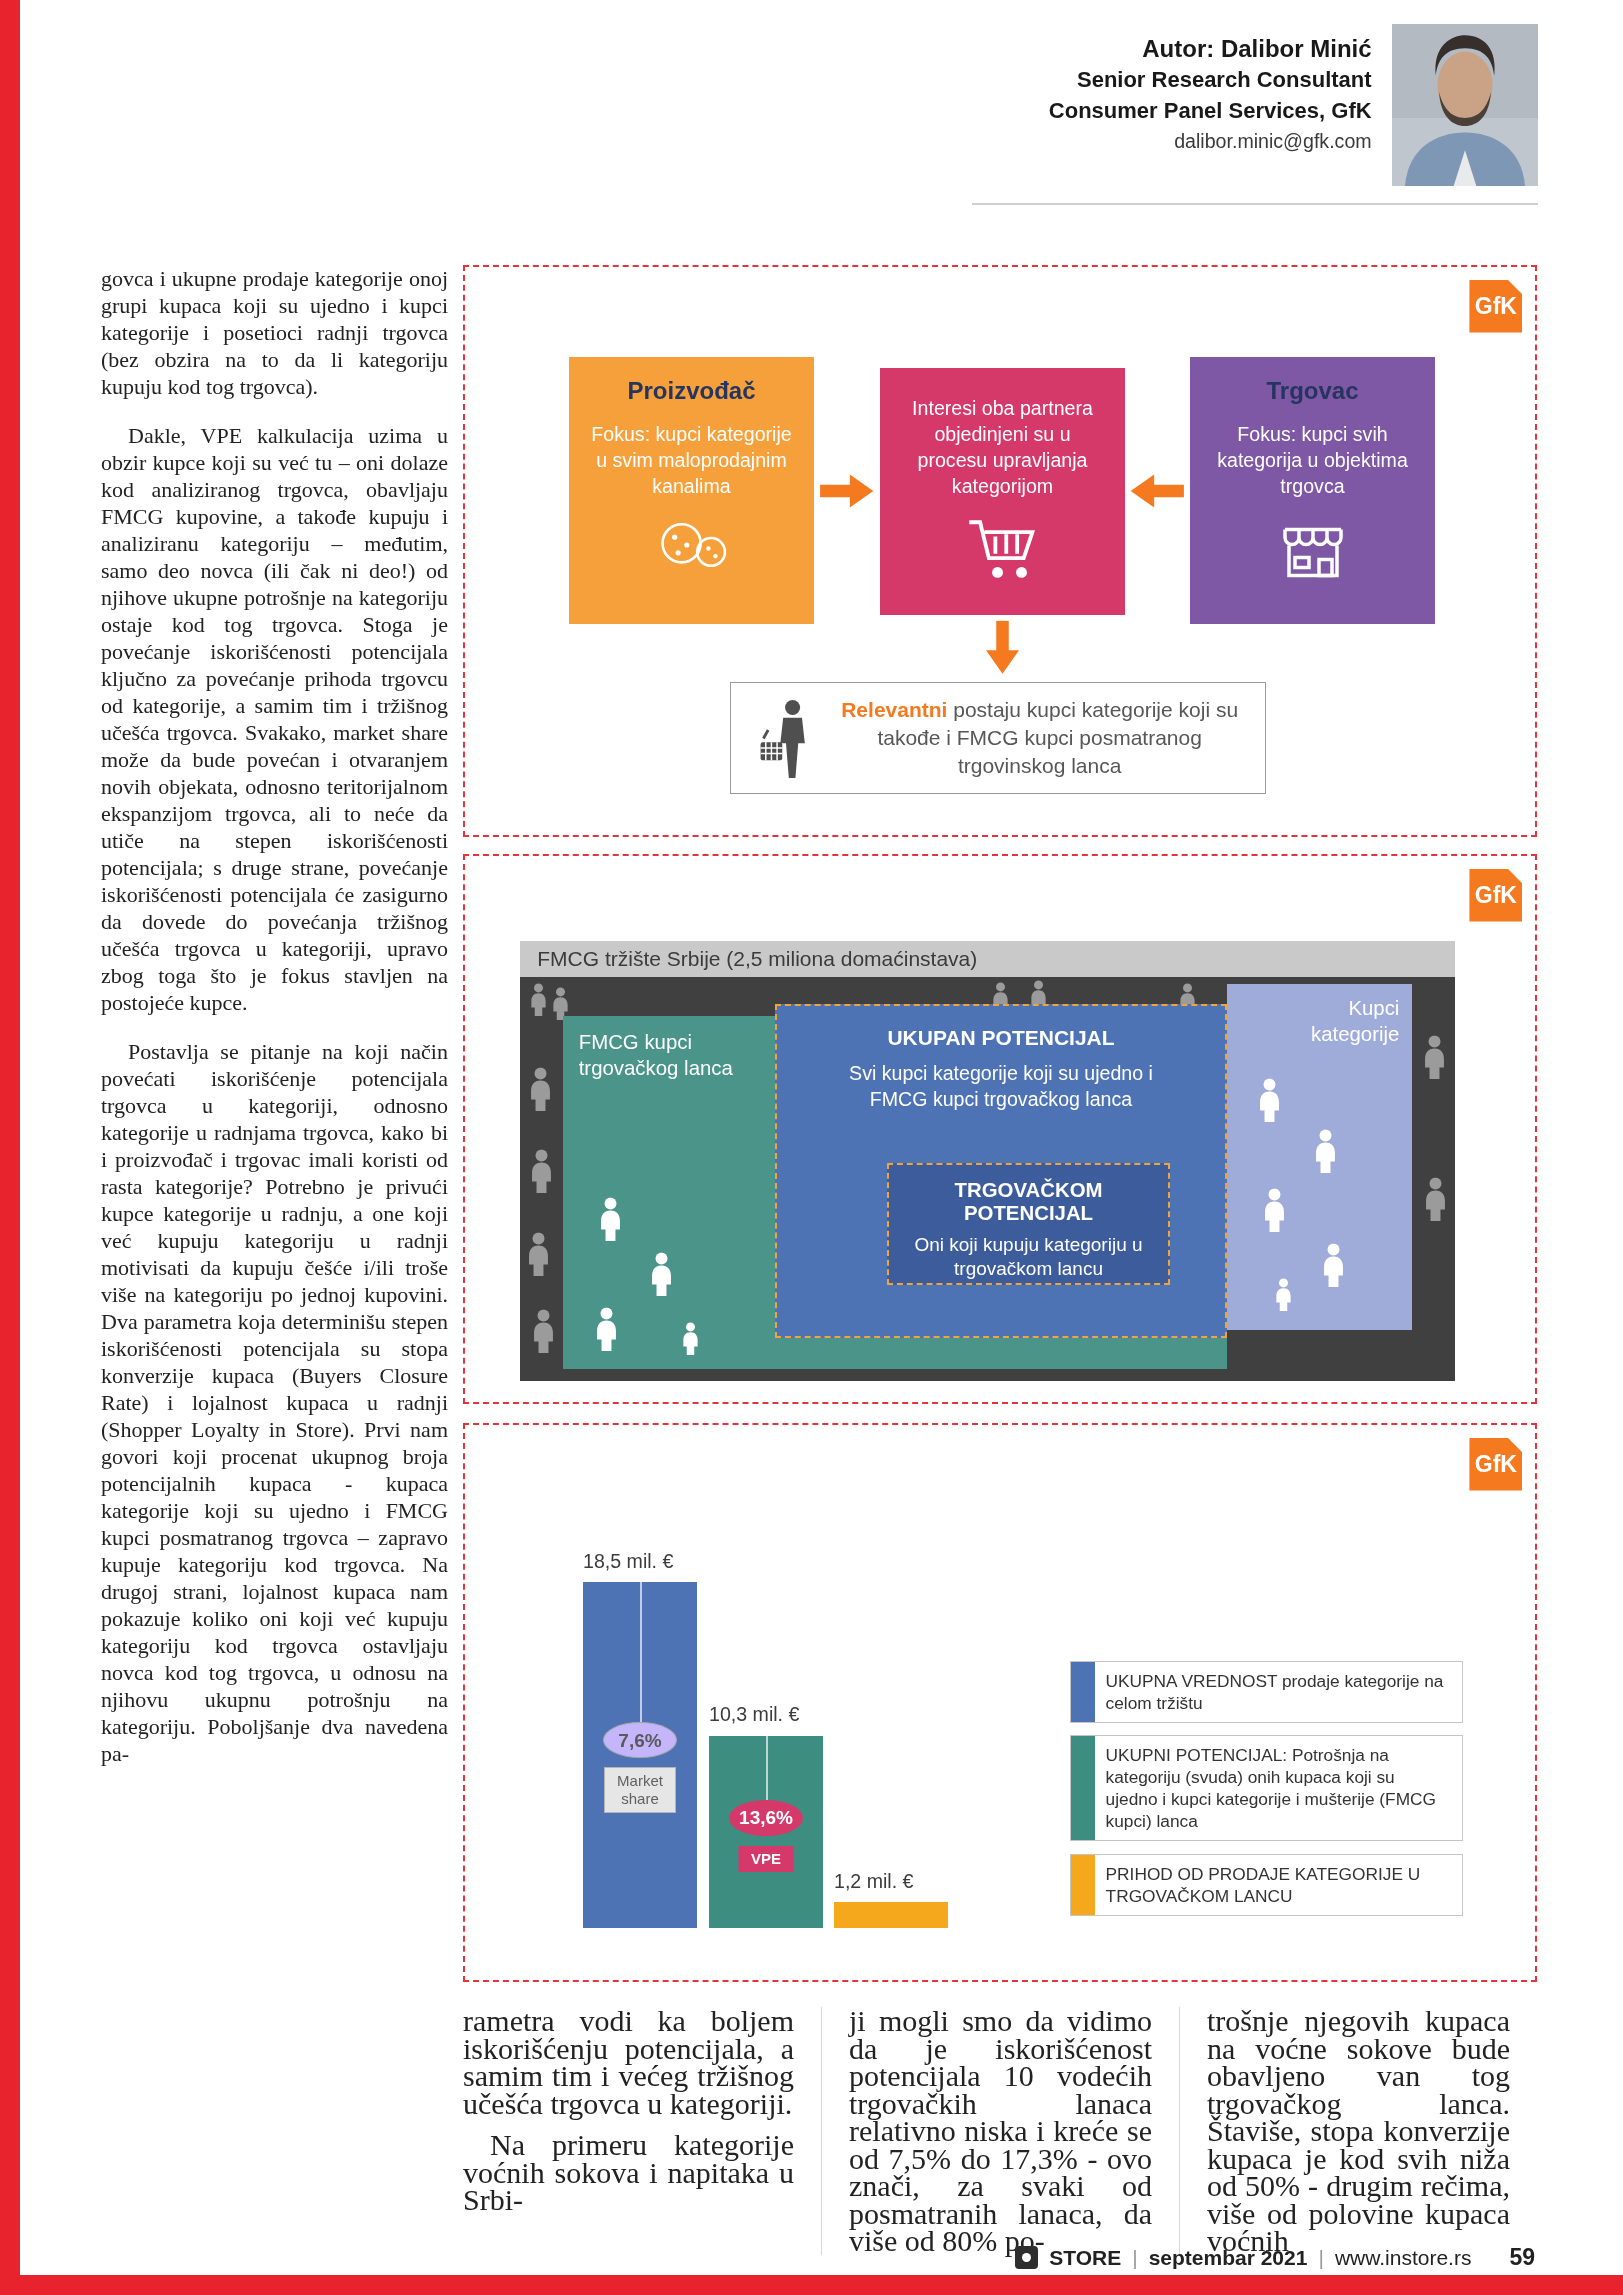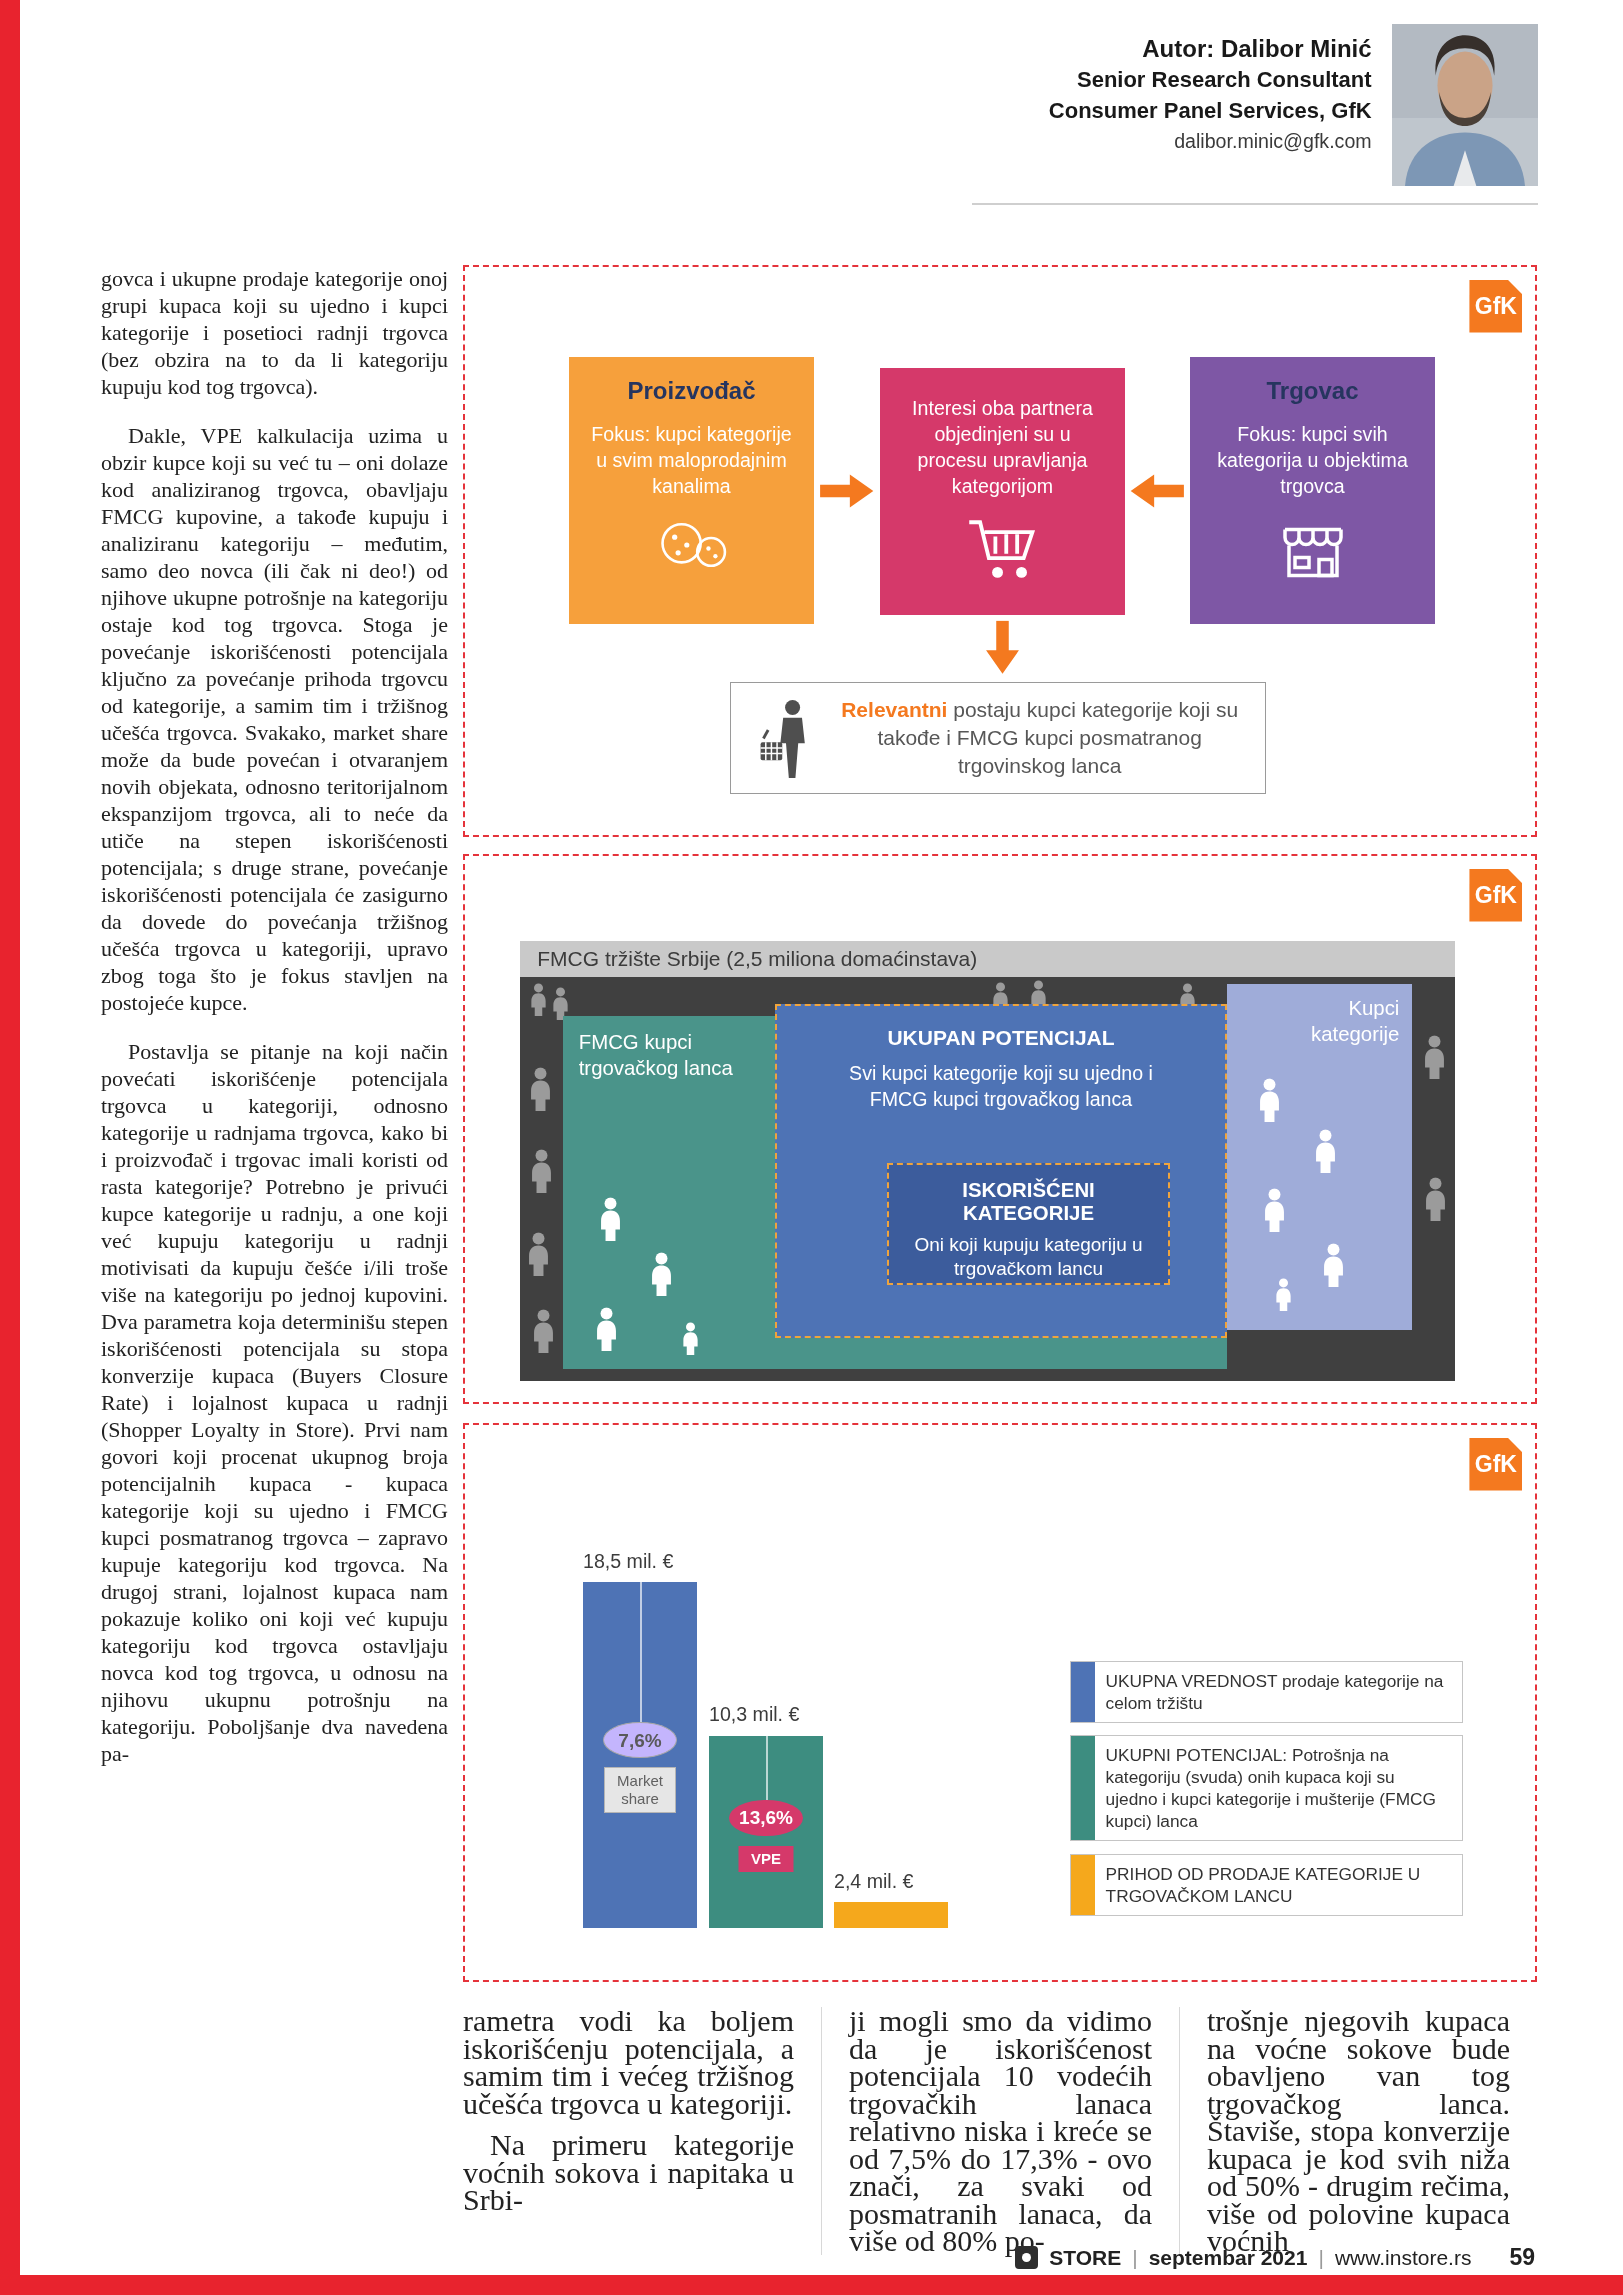--- a/index.html
+++ b/index.html
@@ -315,21 +315,21 @@
           </svg>
         <svg class="person small p-white" style="left:118px;top:306px" viewBox="0 0 24 42" width="19" height="33">
             <use href="#sym-person"></use>
           </svg>
       </div>
 
       <div class="blue-area">
         <div class="blue-head">UKUPAN POTENCIJAL</div>
         <div class="blue-body">Svi kupci kategorije koji su ujedno i FMCG kupci trgovačkog lanca</div>
         <div class="inner-blue">
-          <div class="inner-head">ISKORIŠĆENI KATEGORIJE</div>
+          <div class="inner-head">TRGOVAČKOM POTENCIJAL</div>
           <div class="inner-body">Oni koji kupuju kategoriju u trgovačkom lancu</div>
         </div>
       </div>
 
       <div class="lavender-area">
         <div class="lavender-label">Kupci kategorije</div>
         <svg class="person p-white" style="left:30px;top:94px" viewBox="0 0 32 56" width="25" height="44">
             <use href="#sym-person"></use>
           </svg>
         <svg class="person p-white" style="left:86px;top:145px" viewBox="0 0 32 56" width="25" height="44">
@@ -361,21 +361,21 @@
       </div>
       <div class="bar bar1" style="height: 192px; background: rgb(61, 141, 128);">
         <div class="pctline line-vpe"></div>
         <div class="oval oval-vpe">13,6%</div>
         <div class="tag tag-vpe">VPE</div>
       </div>
       <div class="bar bar2" style="height: 26px; background: rgb(245, 168, 28);"></div>
 
       <div class="bar-value bv0" style="bottom: 355px;">18,5 mil. €</div>
       <div class="bar-value bv1" style="bottom: 202px;">10,3 mil. €</div>
-      <div class="bar-value bv2" style="bottom: 35px;">2,4 mil. €</div>
+      <div class="bar-value bv2" style="bottom: 35px;">1,2 mil. €</div>
     </div>
 
     <div class="legend">
       <div class="leg">
         <div class="swatch" style="background: rgb(78, 115, 181);"></div>
         <div class="txt">UKUPNA VREDNOST prodaje kategorije na celom tržištu</div>
       </div>
       <div class="leg">
         <div class="swatch" style="background: rgb(61, 141, 128);"></div>
         <div class="txt">UKUPNI POTENCIJAL: Potrošnja na kategoriju (svuda) onih kupaca koji su ujedno i kupci kategorije i mušterije (FMCG kupci) lanca</div>

